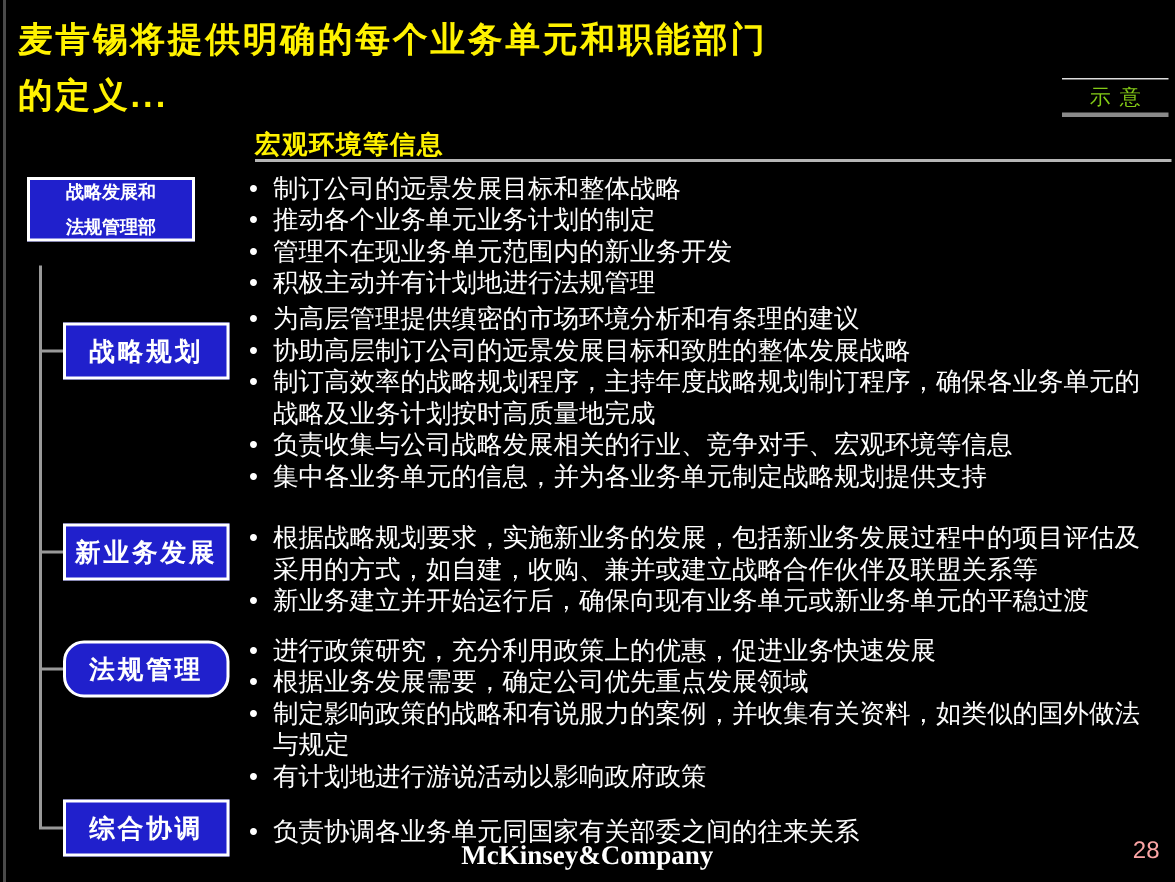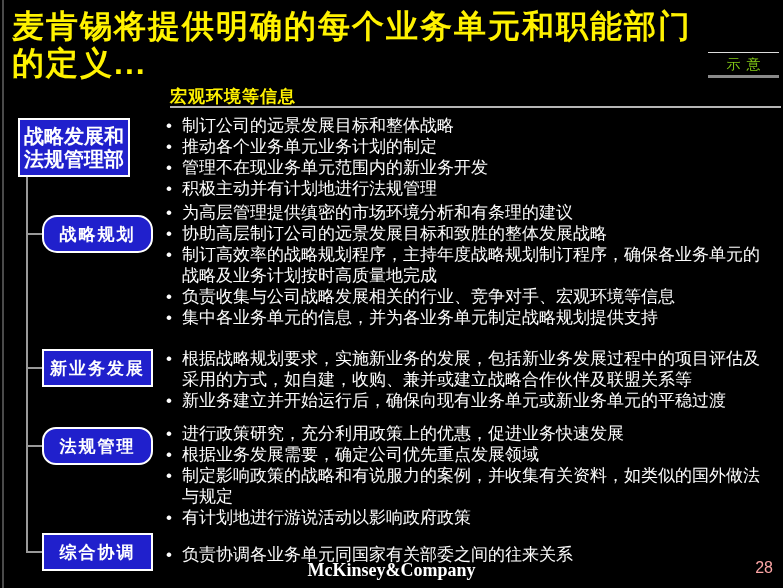--- a/index.html
+++ b/index.html
@@ -12,21 +12,21 @@
     font-family: "Liberation Sans", "DejaVu Sans", sans-serif;
     color: #fff;
   }
   .left-edge {
     position: absolute; left: 2px; top: 0; width: 2px; height: 588px;
     background: #4a4a4a;
   }
   .title {
     position: absolute; left: 12px; top: 8px; width: 756px;
     margin: 0;
-    font-size: 32px; font-weight: bold; line-height: 37px;
+    font-size: 23px; font-weight: bold; line-height: 37px;
     letter-spacing: 2px;
     color: #FFF200;
     white-space: pre-line;
   }
   .stamp {
     position: absolute; left: 708px; top: 52px; width: 71px;
     text-align: center;
   }
   .stamp-line-top { height: 1px; background: #ddd; }
   .stamp-text { font-size: 14px; color: #84cc16; line-height: 22px; letter-spacing: 6px; padding-left: 6px; }
@@ -44,25 +44,25 @@
     box-sizing: border-box;
     background: #2020CC;
     border: 2px solid #ffffff;
     color: #fff;
     font-weight: bold;
     display: flex; align-items: center; justify-content: center;
     text-align: center;
     white-space: pre-line;
   }
   .org-box.parent {
-    left: 18px; top: 118px; width: 112px; height: 59px;
-    font-size: 20px; line-height: 23px;
+    left: 18px; top: 118px; width: 112px; height: 43px;
+    font-size: 12px; line-height: 23px;
   }
   .org-box.child { left: 42px; width: 111px; height: 38px; font-size: 17px; letter-spacing: 2px; }
-  .org-box.child-0 { top: 215px; border-radius: 15px; }
+  .org-box.child-0 { top: 215px; }
   .org-box.child-1 { top: 349px; }
   .org-box.child-2 { top: 427px; border-radius: 14px; }
   .org-box.child-3 { top: 533px; }
   .org-vline {
     position: absolute; left: 26px; top: 177px; width: 2px; height: 376px;
     background: #999;
   }
   .org-stub { position: absolute; left: 28px; width: 14px; height: 2px; background: #999; }
   .org-stub.stub-0 { top: 233px; }
   .org-stub.stub-1 { top: 367px; }

